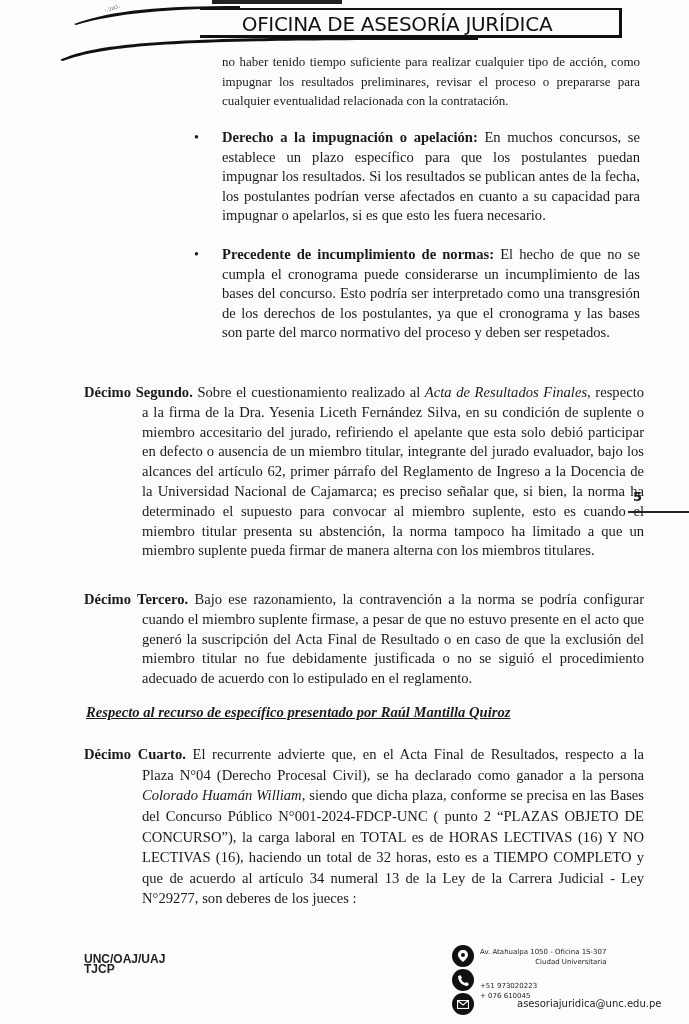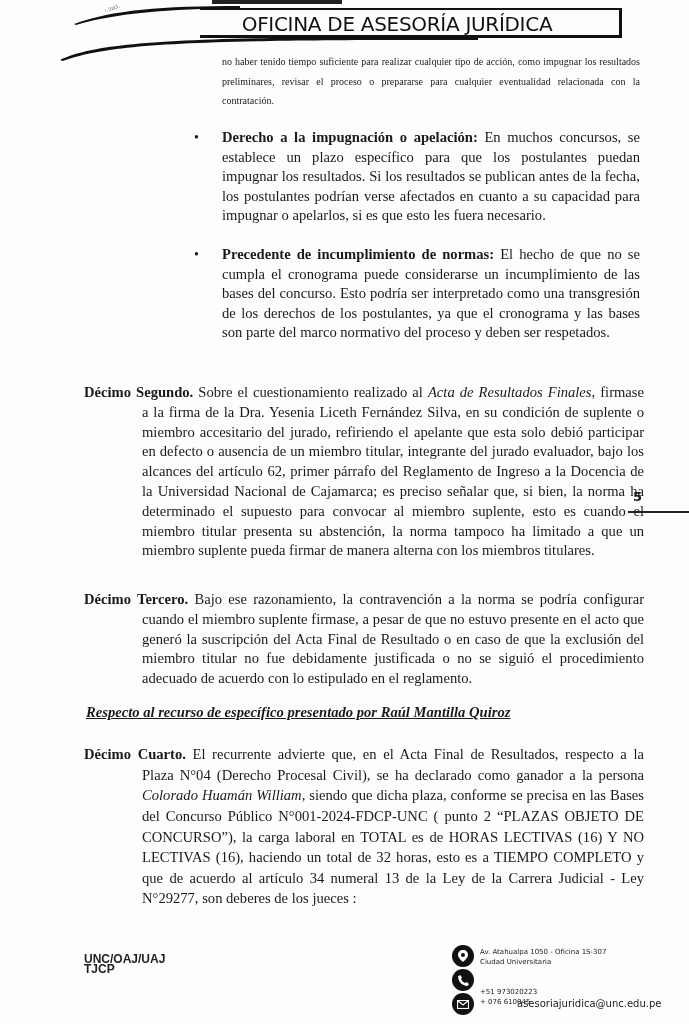--- a/index.html
+++ b/index.html
@@ -7,21 +7,21 @@
   .page { position: absolute; inset: 0; background: #fdfdfd; }
 
   
   .hdr-swoosh-top { position: absolute; left: 72px; top: 4px; width: 170px; height: 22px; }
   .hdr-swoosh-bot { position: absolute; left: 58px; top: 28px; width: 420px; height: 34px; }
   .hdr-box { position: absolute; left: 200px; top: 8px; width: 422px; height: 30px; border: 3px solid #111; border-left: none; border-top-width: 2px; box-sizing: border-box; }
   .hdr-title { position: absolute; left: 172px; top: 12px; width: 450px; text-align: center; font-family: "DejaVu Sans", sans-serif; font-size: 20px; letter-spacing: -0.3px; font-weight: 500; color: #111; }
   .hdr-darkbar { position: absolute; left: 212px; top: 0; width: 130px; height: 4px; background: #222; }
   .hdr-dots { position: absolute; left: 104px; top: 4px; font-family: "DejaVu Sans", sans-serif; font-size: 6px; color: #666; transform: rotate(-18deg); }
 
-  .txt { position: absolute; font-size: 10px; line-height: 19.5px; text-align: justify; }
+  .txt { position: absolute; font-size: 13px; line-height: 19.5px; text-align: justify; }
   .b { font-weight: bold; }
   .i { font-style: italic; }
 
   .cont { left: 222px; top: 52px; width: 418px; }
   .bullet-item { position: absolute; left: 222px; width: 418px; font-size: 14.6px; line-height: 19.5px; text-align: justify; }
   .bullet-dot { position: absolute; left: 194px; font-size: 14px; line-height: 19.5px; }
 
   .para { position: absolute; left: 84px; width: 560px; font-size: 14.6px; line-height: 19.8px; }
   .para .head { font-weight: bold; margin-top: 19px; }
   .para .body-first { text-align: justify; text-align-last: justify; }
@@ -63,21 +63,21 @@
     <span class="b">Derecho a la impugnación o apelación:</span><span> En muchos concursos, se establece un plazo específico para que los postulantes puedan impugnar los resultados. Si los resultados se publican antes de la fecha, los postulantes podrían verse afectados en cuanto a su capacidad para impugnar o apelarlos, si es que esto les fuera necesario.</span>
   </div>
 
   <span class="bullet-dot" style="top:245px;">•</span>
   <div class="bullet-item" style="top:245px;">
     <span class="b">Precedente de incumplimiento de normas:</span><span> El hecho de que no se cumpla el cronograma puede considerarse un incumplimiento de las bases del concurso. Esto podría ser interpretado como una transgresión de los derechos de los postulantes, ya que el cronograma y las bases son parte del marco normativo del proceso y deben ser respetados.</span>
   </div>
 
   <div class="para" style="top:383px;">
     <div class="body-first">
-      <span class="head">Décimo Segundo.</span><span> Sobre el cuestionamiento realizado al </span><span class="i">Acta de Resultados Finales</span><span>, firmase</span>
+      <span class="head">Décimo Segundo.</span><span> Sobre el cuestionamiento realizado al </span><span class="i">Acta de Resultados Finales</span><span>, respecto</span>
     </div>
     <div class="body-rest">a la firma de la Dra. Yesenia Liceth Fernández Silva, en su condición de suplente o miembro accesitario del jurado, refiriendo el apelante que esta solo debió participar en defecto o ausencia de un miembro titular, integrante del jurado evaluador, bajo los alcances del artículo 62, primer párrafo del Reglamento de Ingreso a la Docencia de la Universidad Nacional de Cajamarca; es preciso señalar que, si bien, la norma ha determinado el supuesto para convocar al miembro suplente, esto es cuando el miembro titular presenta su abstención, la norma tampoco ha limitado a que un miembro suplente pueda firmar de manera alterna con los miembros titulares.</div>
   </div>
 
   <div class="page-number">5</div>
   <div class="page-rule"></div>
 
   <div class="para" style="top:590px;">
     <div class="body-first">
       <span class="head">Décimo Tercero.</span><span> Bajo ese razonamiento, la contravención a la norma se podría configurar</span>
@@ -95,38 +95,38 @@
       <span>Plaza N°04 (Derecho Procesal Civil), se ha declarado como ganador a la persona </span><span class="i">Colorado Huamán William</span><span>, siendo que dicha plaza, conforme se precisa en las Bases del Concurso Público N°001-2024-FDCP-UNC ( punto 2 “PLAZAS OBJETO DE CONCURSO”), la carga laboral en TOTAL es de HORAS LECTIVAS (16) Y NO LECTIVAS (16), haciendo un total de 32 horas, esto es a TIEMPO COMPLETO y que de acuerdo al artículo 34 numeral 13 de la Ley de la Carrera Judicial - Ley N°29277, son deberes de los jueces :</span>
     </div>
   </div>
 
   <div class="footer-code">
     <div>UNC/OAJ/UAJ</div>
     <div>TJCP</div>
   </div>
 
   <div class="contact">
-    <div class="c-row" style="height:24px;">
+    <div class="c-row" style="height:24px;text-align:right;">
       <div class="c-icon" style="top:0;">
         <svg width="10" height="12" viewBox="0 0 10 12">
             <path d="M5 0 C2 0 0 2 0 5 C0 8 5 12 5 12 C5 12 10 8 10 5 C10 2 8 0 5 0 Z M5 3 A2 2 0 1 1 5 7 A2 2 0 1 1 5 3 Z" fill="#fff" fill-rule="evenodd"></path>
           </svg>
       </div>
       <div class="c-lines" style="top:2px;">
         <div>Av. Atahualpa 1050 - Oficina 1S-307</div>
         <div>Ciudad Universitaria</div>
       </div>
     </div>
     <div class="c-row" style="height:24px;">
       <div class="c-icon" style="top:0;">
         <svg width="11" height="11" viewBox="0 0 11 11">
             <path d="M2 0 L4 2.5 L3 4 C4 6 5 7 7 8 L8.5 7 L11 9 L9.5 11 C4 10.5 0.5 7 0 1.5 Z" fill="#fff"></path>
           </svg>
       </div>
-      <div class="c-lines" style="top:18px;">
+      <div class="c-lines" style="top:12px;">
         <div>+51 973020223</div>
         <div>+ 076 610045</div>
       </div>
     </div>
     <div class="c-row" style="height:24px;">
       <div class="c-icon" style="top:0;">
         <svg width="12" height="9" viewBox="0 0 12 9">
             <rect x="0.5" y="0.5" width="11" height="8" fill="none" stroke="#fff" stroke-width="1.2"></rect>
             <path d="M0.5 0.5 L6 5 L11.5 0.5" fill="none" stroke="#fff" stroke-width="1.2"></path>
           </svg>

